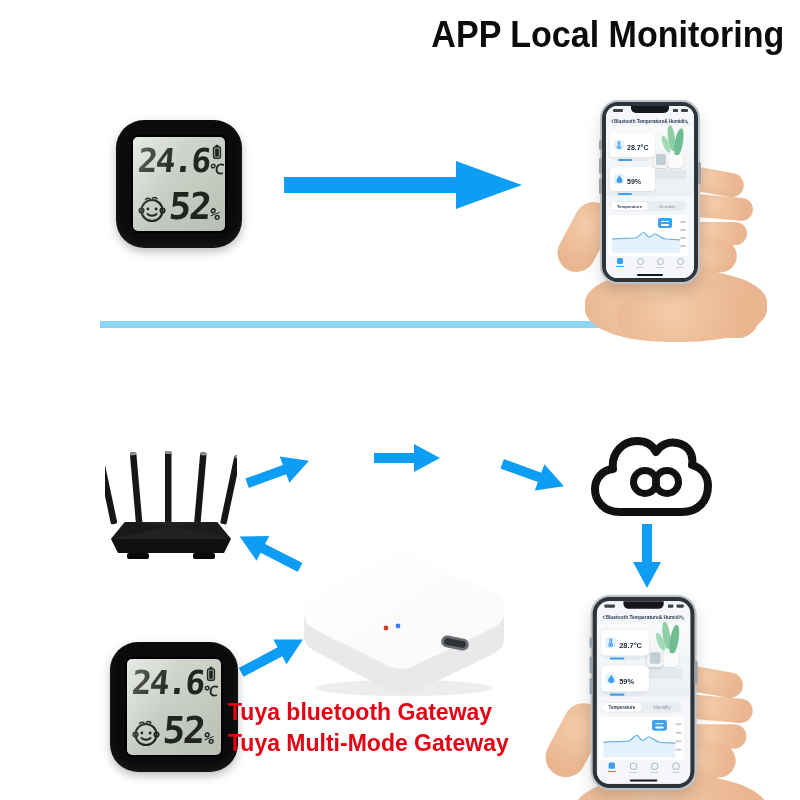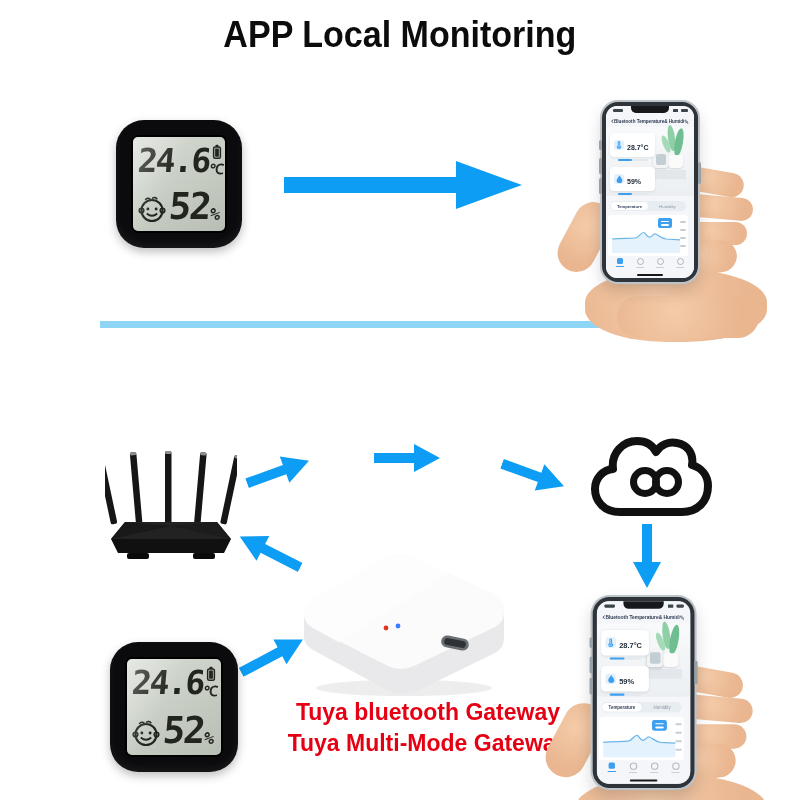--- a/index.html
+++ b/index.html
@@ -6,21 +6,21 @@
   .canvas{position:relative;width:800px;height:800px;background:#fff;overflow:hidden;
           font-family:"Liberation Sans",sans-serif;}
 
   
   .big-title{position:absolute;left:0;width:800px;text-align:center;
              font-size:37px;font-weight:700;color:#0c0c0c;letter-spacing:0;}
   .big-title span{display:inline-block;transform:scaleX(.92);}
   .divider{position:absolute;left:100px;top:321px;width:628px;height:7px;
            background:var(--divider-blue,#8ed4f5);}
 
-  .caption{position:absolute;left:228px;top:697px;width:400px;text-align:center;
+  .caption{position:absolute;left:228px;top:697px;width:400px;
            color:var(--caption-red,#e60013);font-weight:700;font-size:23px;line-height:31px;}
 
   
   .arrow{position:absolute;}
   .arrow svg{display:block;}
   .arrow polygon{fill:var(--arrow-blue,#0e9df4);}
 
   
   .thermo{position:absolute;background:#0b0b0d;border-radius:28px;
           box-shadow:inset 0 -4px 8px rgba(255,255,255,.06),0 4px 10px rgba(0,0,0,.25);}
@@ -122,21 +122,21 @@
   .ni .lb{width:8px;height:1.5px;background:#c9d0d6;border-radius:1px;}
   .ni .lb.blue{background:var(--app-accent,#3d9ff0);}
   .p-homebar{position:absolute;left:50%;bottom:2px;transform:translateX(-50%);
              width:26px;height:2.5px;background:#16181a;border-radius:2px;}
 </style>
 </head>
 <body>
 
 <div class="canvas">
 
-  <div class="big-title" style="top:14px;">
+  <div class="big-title" style="top:14px;text-align:right;">
     <span>APP Local Monitoring</span>
   </div>
 
   <div class="thermo" style="left:116px;top:120px;width:126px;height:128px;">
     <div class="lcd">
       <div class="lcd-row1">
         <span class="lcd-digits lcd-temp">24.6</span>
         <span class="lcd-unitcol">
           <svg width="10" height="15" viewBox="0 0 12 20">
             <rect x="4" y="1" width="4" height="3" rx="1" fill="#21251e"></rect>

